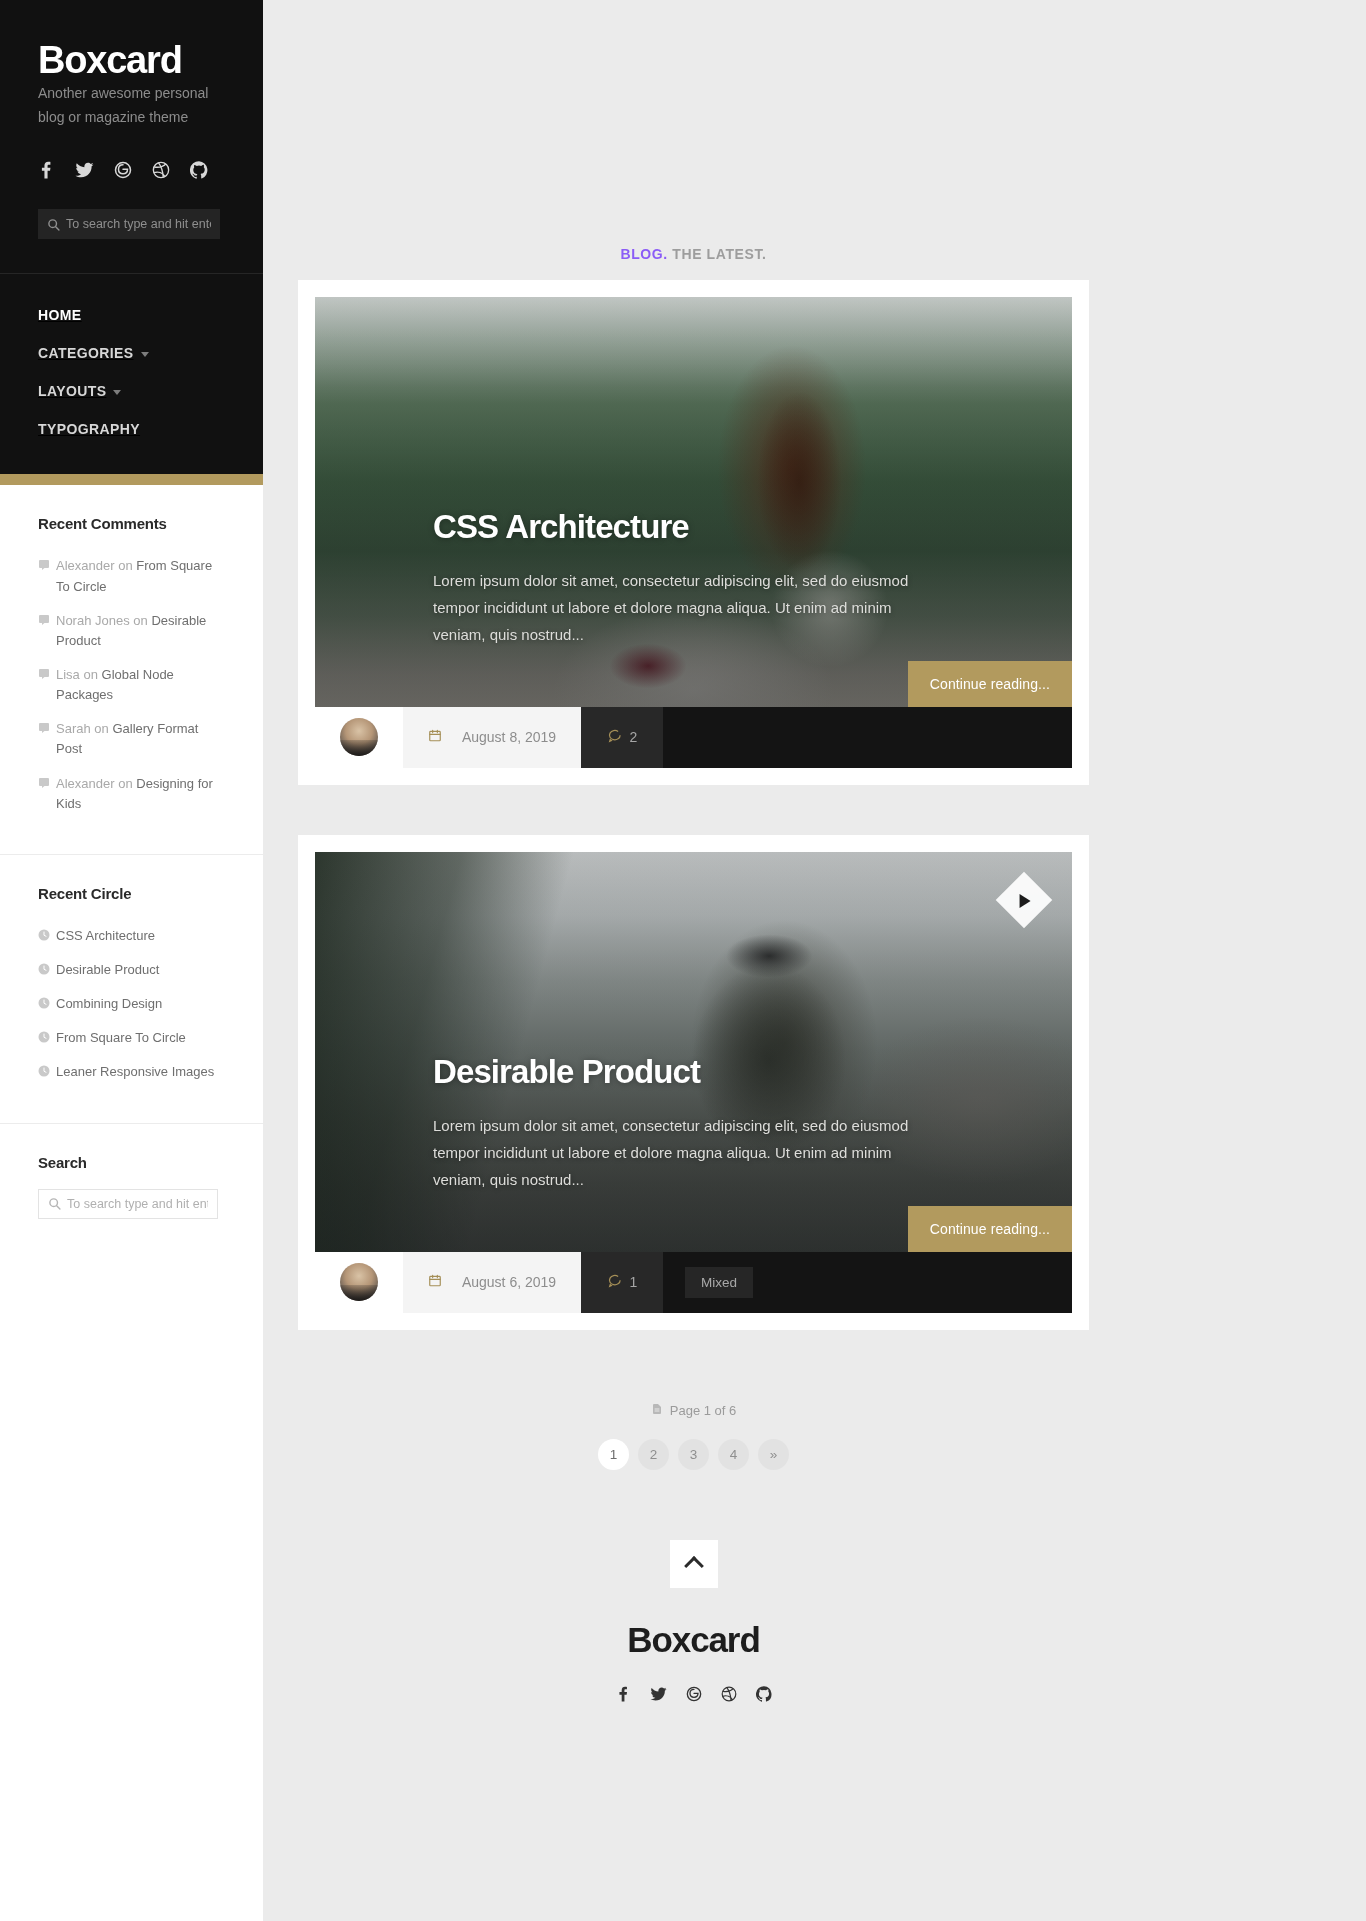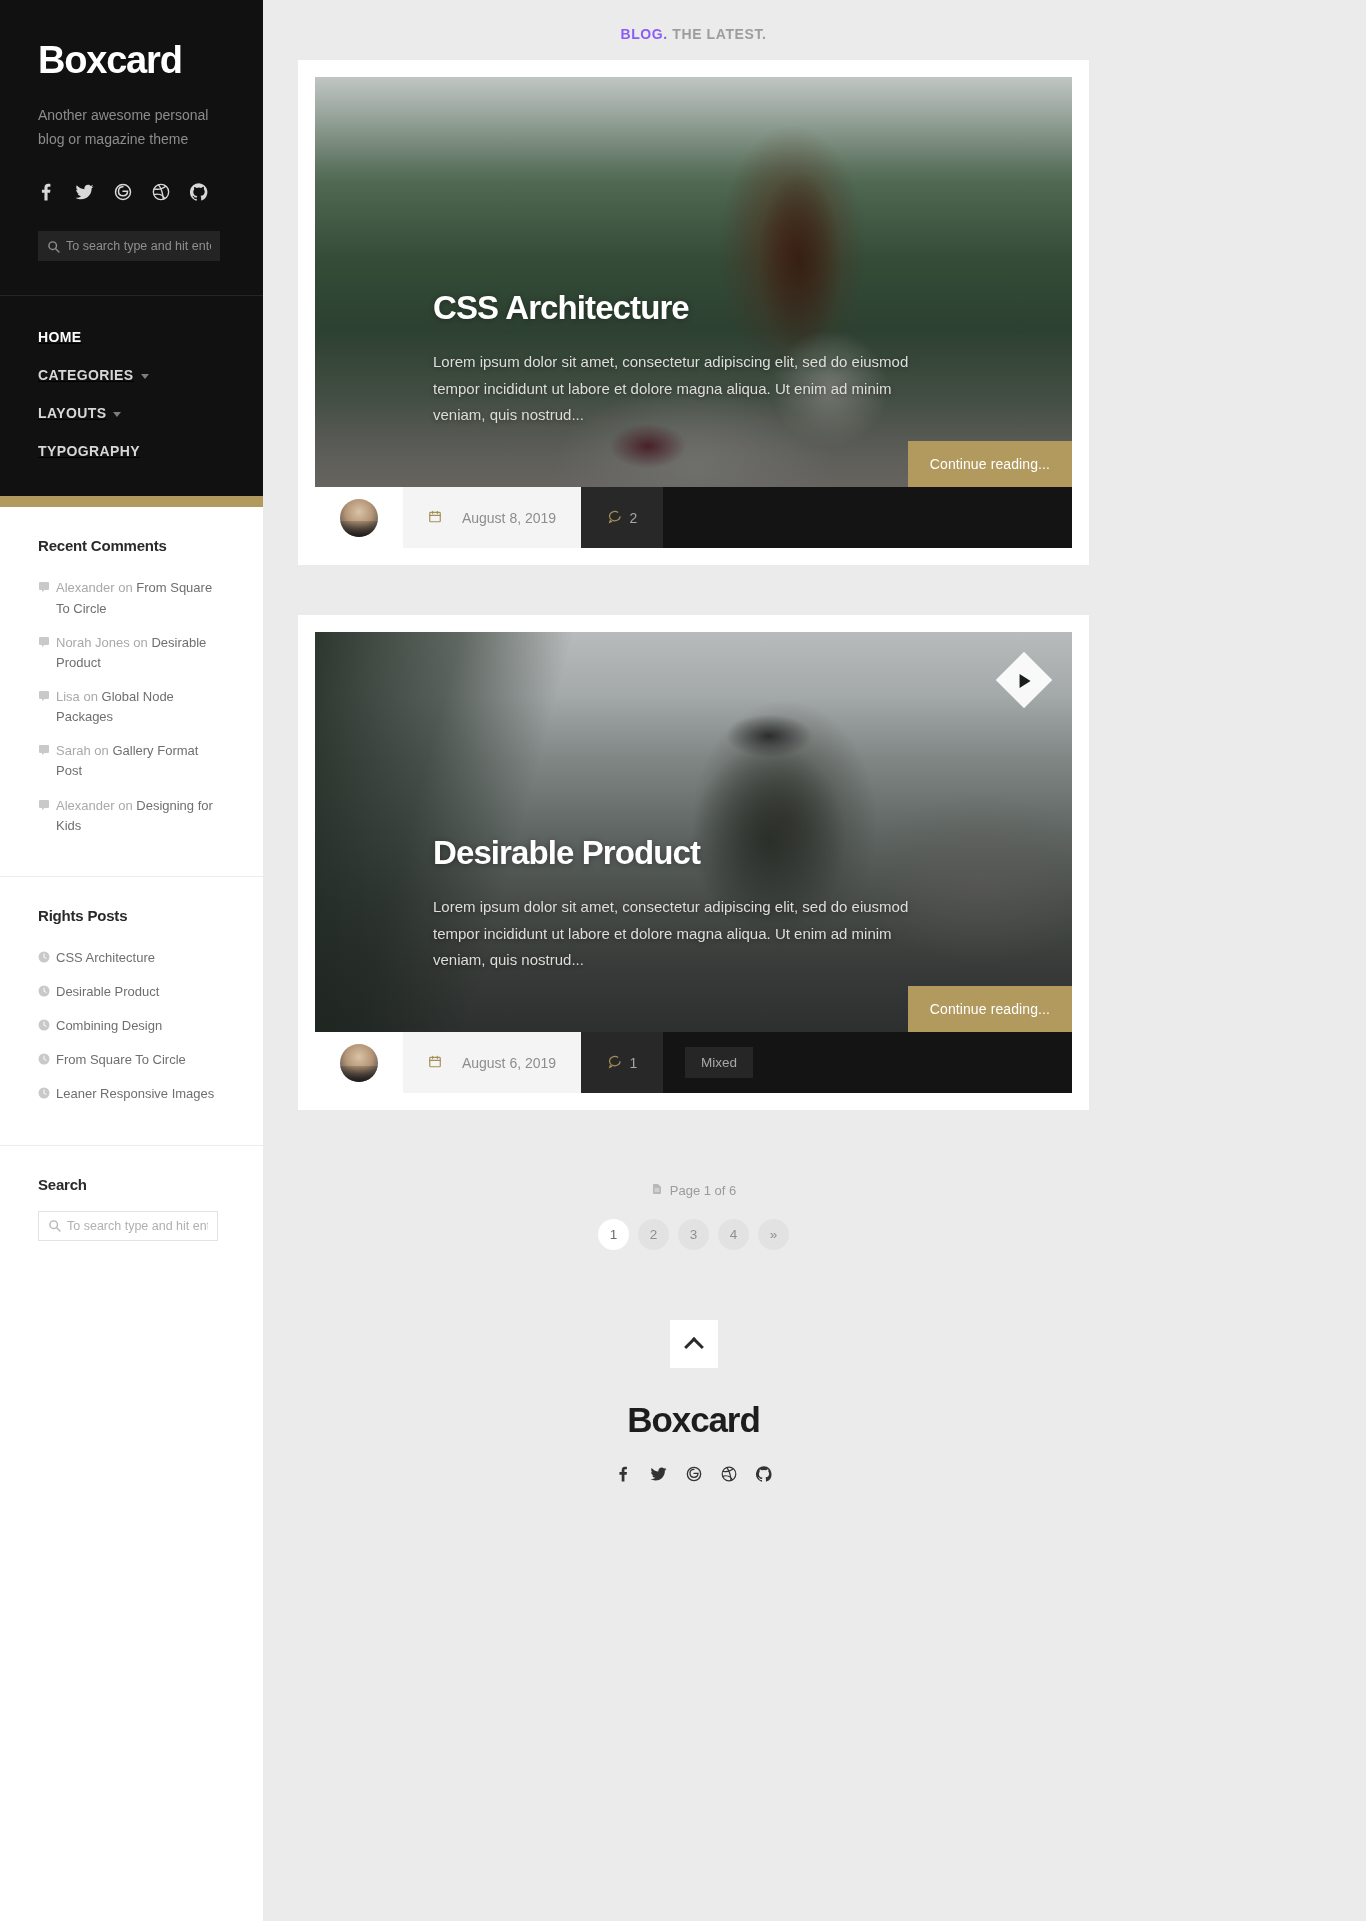--- a/index.html
+++ b/index.html
@@ -3,21 +3,21 @@
 <meta charset="utf-8">
 <style>
   * { box-sizing: border-box; margin: 0; padding: 0; }
   html, body {
     width: 1366px;
     height: 1921px;
     font-family: "Liberation Sans", sans-serif;
     background: #ebebeb;
     overflow: hidden;
   }
-  .page { position: relative; width: 1124px; height: 1921px; display: flex; }
+  .page { position: relative; width: 1124px; height: 1921px; display: flex; align-items: center; }
 
   
   .sidebar {
     width: 263px;
     flex: 0 0 263px;
     background: #ffffff;
     position: relative;
     height: 1921px;
   }
   .sidebar-dark {
@@ -30,21 +30,20 @@
     color: #ffffff;
     font-size: 38px;
     font-weight: bold;
     letter-spacing: -1.2px;
     line-height: 1.1;
   }
   .brand-desc {
     color: #8c8c8c;
     font-size: 14px;
     line-height: 1.7;
-    margin-top: 22px;
     max-width: 180px;
   }
   .social-row { display: flex; gap: 20px; margin-top: 32px; align-items: center; }
   .social-row .sicon { color: #d8d8d8; display: inline-flex; }
   .social-row .sicon svg { display: block; }
 
   .search-wrap { padding: 30px 38px 34px 38px; }
   .search-box {
     background: #242424;
     border: none;
@@ -489,21 +488,21 @@
               </svg>
             </span>
           <span class="who">Alexander</span>
           <span class="on">on</span>
           <span class="post">Designing for Kids</span>
         </li>
       </ul>
     </section>
 
     <section class="widget">
-      <div class="widget-title">Rights Posts</div>
+      <div class="widget-title">Recent Circle</div>
       <ul class="wlist">
         <li>
           <span class="li-icon">
               <svg width="12" height="12" viewBox="0 0 24 24" fill="currentColor">
                 <circle cx="12" cy="12" r="11"></circle>
                 <path d="M12 6v6.5l4 2" stroke="#fff" stroke-width="2" fill="none" stroke-linecap="round"></path>
               </svg>
             </span>
           <span class="post">CSS Architecture</span>
         </li>

